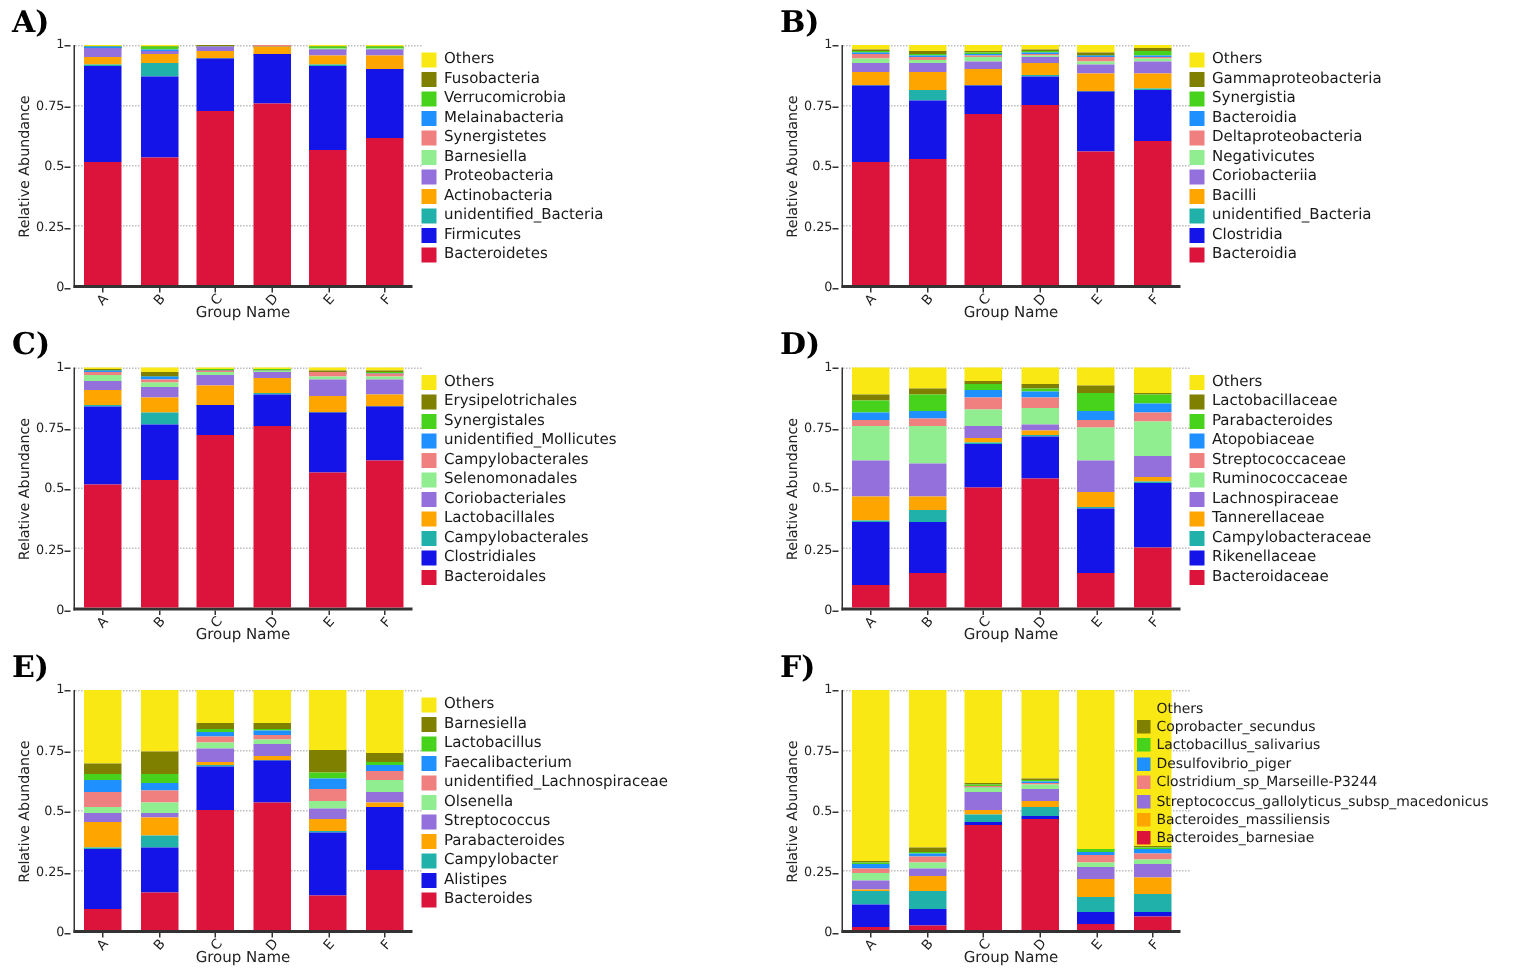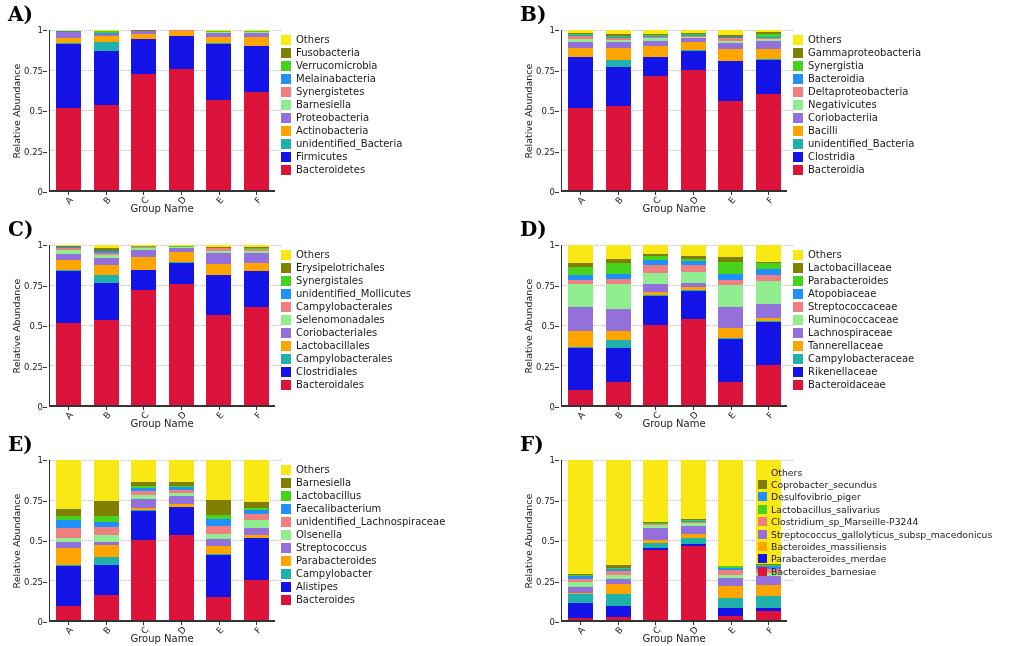--- a/index.html
+++ b/index.html
@@ -967,42 +967,38 @@
       <div class="legend">
         <div class="legend-item">
           <span class="swatch" style="background: rgb(249, 232, 20);"></span>
           <span class="legend-label">Others</span>
         </div>
         <div class="legend-item">
           <span class="swatch" style="background: rgb(127, 127, 0);"></span>
           <span class="legend-label">Coprobacter_secundus</span>
         </div>
         <div class="legend-item">
+          <span class="swatch" style="background: rgb(71, 211, 28);"></span>
+          <span class="legend-label">Lactobacillus_salivarius</span>
+        </div>
+        <div class="legend-item">
           <span class="swatch" style="background: rgb(30, 144, 255);"></span>
           <span class="legend-label">Desulfovibrio_piger</span>
         </div>
         <div class="legend-item">
-          <span class="swatch" style="background: rgb(71, 211, 28);"></span>
-          <span class="legend-label">Lactobacillus_salivarius</span>
-        </div>
-        <div class="legend-item">
           <span class="swatch" style="background: rgb(240, 128, 128);"></span>
           <span class="legend-label">Clostridium_sp_Marseille-P3244</span>
         </div>
         <div class="legend-item">
           <span class="swatch" style="background: rgb(147, 112, 219);"></span>
           <span class="legend-label">Streptococcus_gallolyticus_subsp_macedonicus</span>
         </div>
         <div class="legend-item">
           <span class="swatch" style="background: rgb(255, 165, 0);"></span>
           <span class="legend-label">Bacteroides_massiliensis</span>
-        </div>
-        <div class="legend-item">
-          <span class="swatch" style="background: rgb(20, 20, 232);"></span>
-          <span class="legend-label">Parabacteroides_merdae</span>
         </div>
         <div class="legend-item">
           <span class="swatch" style="background: rgb(220, 20, 60);"></span>
           <span class="legend-label">Bacteroides_barnesiae</span>
         </div>
       </div>
     </section>
   </div>
 
 </body></html>

